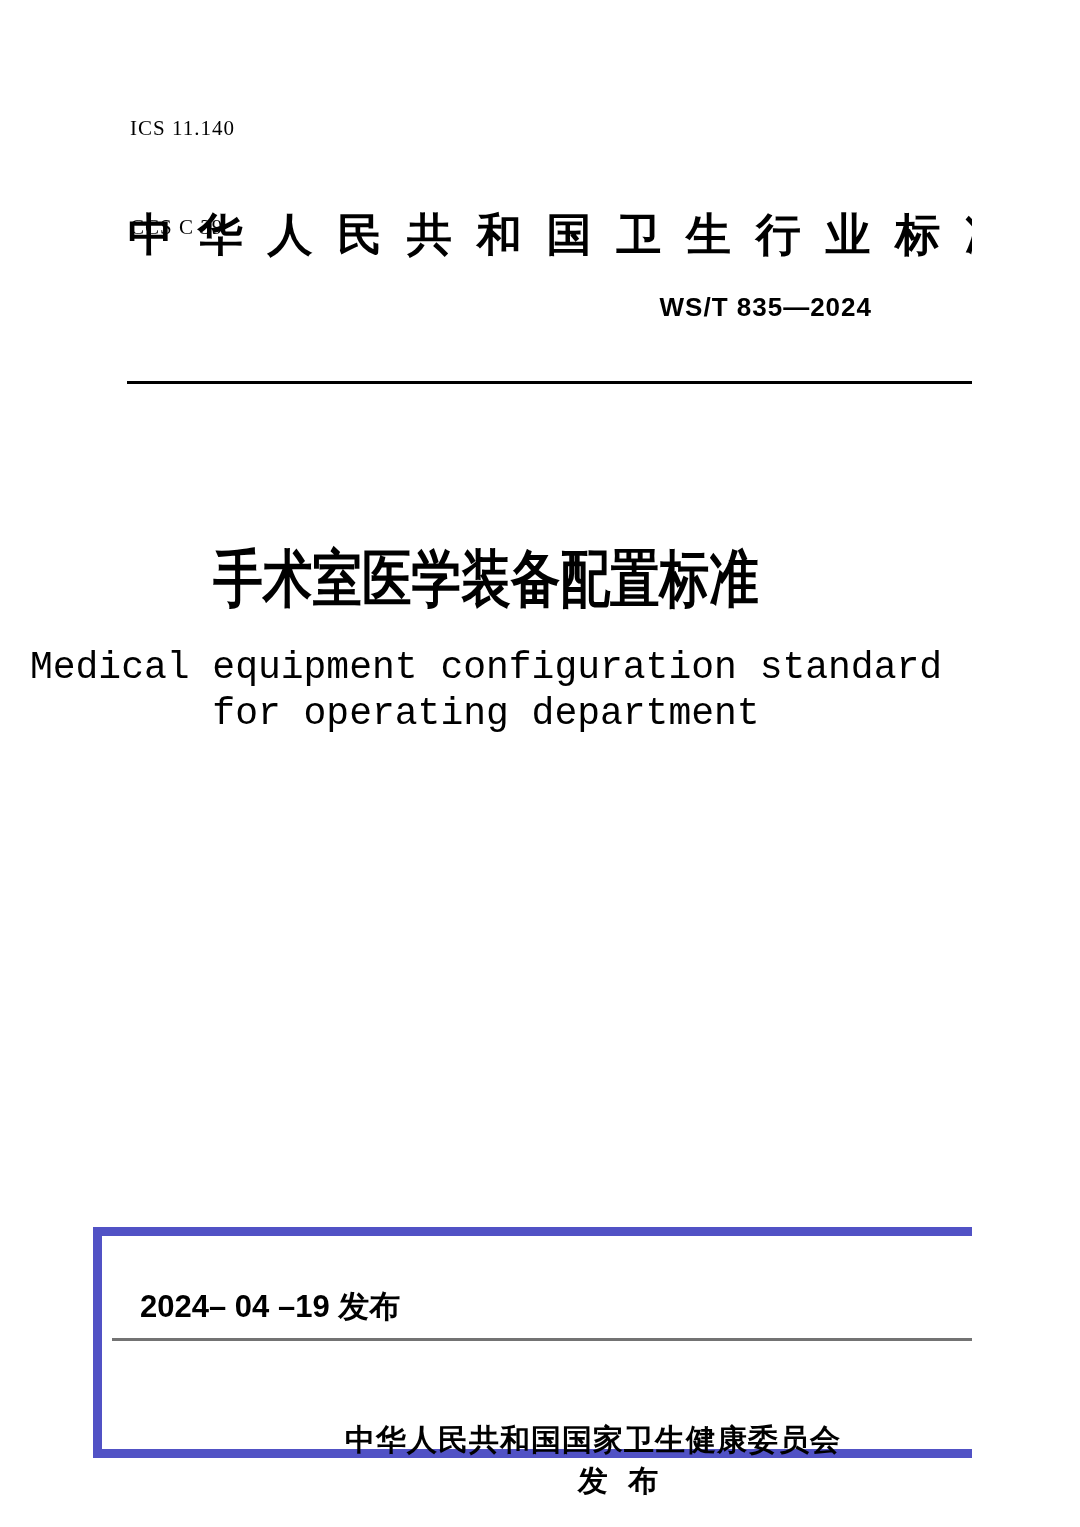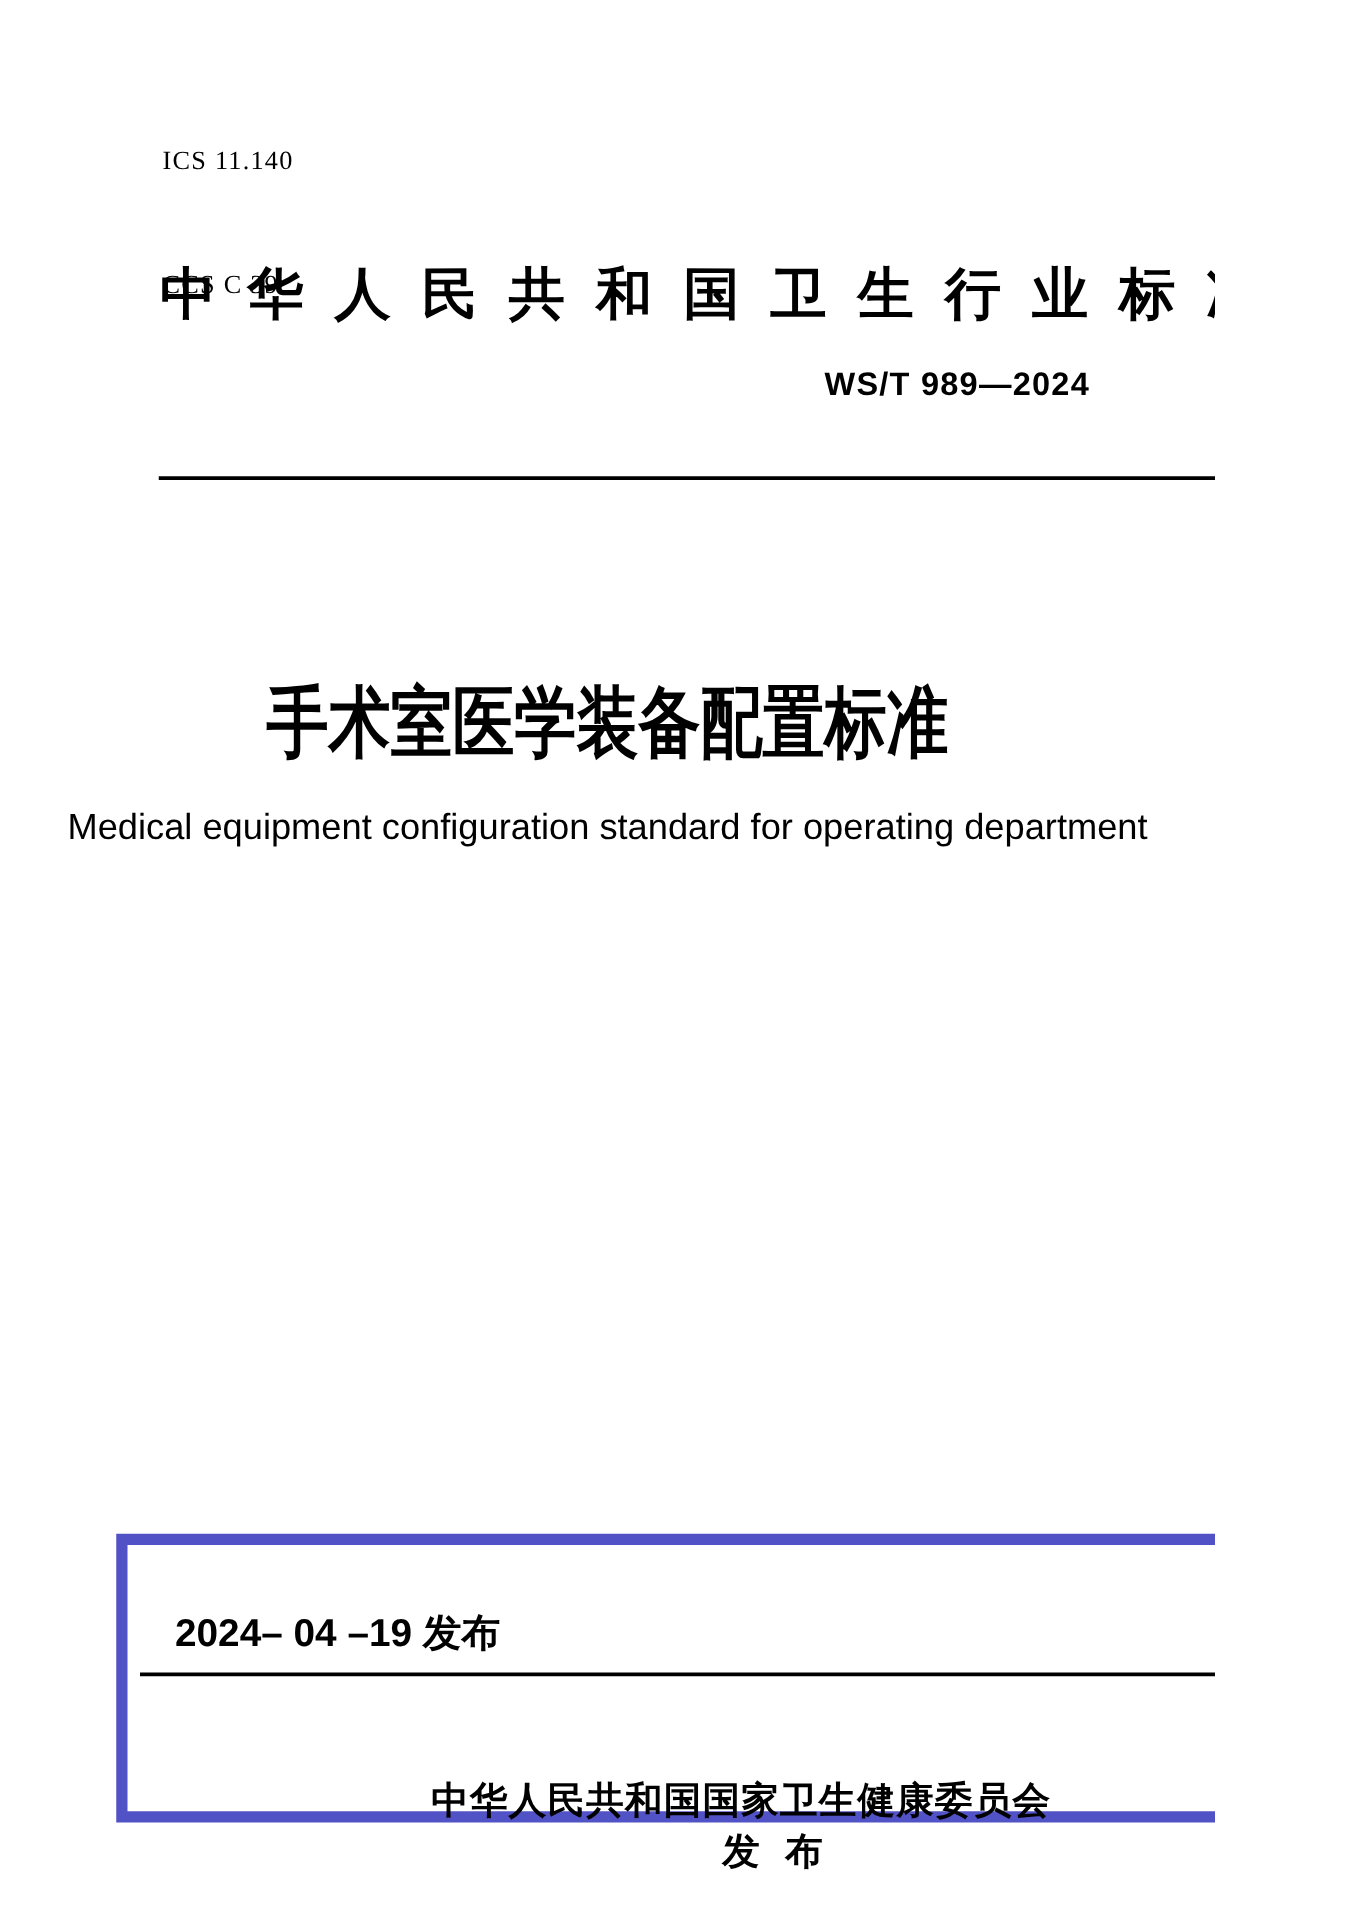--- a/index.html
+++ b/index.html
@@ -85,22 +85,22 @@
     transform-origin: center;
     white-space: nowrap;
   }
 
   .title-en {
     position: absolute;
     left: 0;
     top: 645px;
     width: 100%;
     text-align: center;
-    font-family: Liberation Sans, sans-serif;
-    font-size: 29px;
+    font-family: Liberation Mono, monospace;
+    font-size: 38px;
     line-height: 1.2;
   }
 
   
   .pub-box {
     position: absolute;
     left: 93px;
     top: 1227px;
     width: 944px;
     height: 231px;
@@ -111,21 +111,21 @@
     position: absolute;
     left: 10px;
     right: 16px;
     top: 50px;
     display: flex;
     justify-content: space-between;
     align-items: flex-end;
     font-size: 31px;
     font-weight: bold;
     padding: 0 2px 10px 28px;
-    border-bottom: 3px solid #000000;
+    border-bottom: 3px solid #737373;
     white-space: pre;
   }
   .publisher-row {
     position: absolute;
     left: 0;
     top: 150px;
     width: 100%;
     text-align: center;
     font-size: 30px;
     font-weight: bold;
@@ -157,21 +157,21 @@
       <span>和</span>
       <span>国</span>
       <span>卫</span>
       <span>生</span>
       <span>行</span>
       <span>业</span>
       <span>标</span>
       <span>准</span>
     </div>
 
-  <div class="standard-number">WS/T 989—2024</div>
+  <div class="standard-number">WS/T 835—2024</div>
 
   <div class="rule"></div>
 
   <div class="title-zh">手术室医学装备配置标准</div>
 
   <div class="title-en">Medical equipment configuration standard for operating department</div>
 
   <div class="pub-box">
     <div class="dates-row">
       <span>2024– 04 –19 发布</span>

